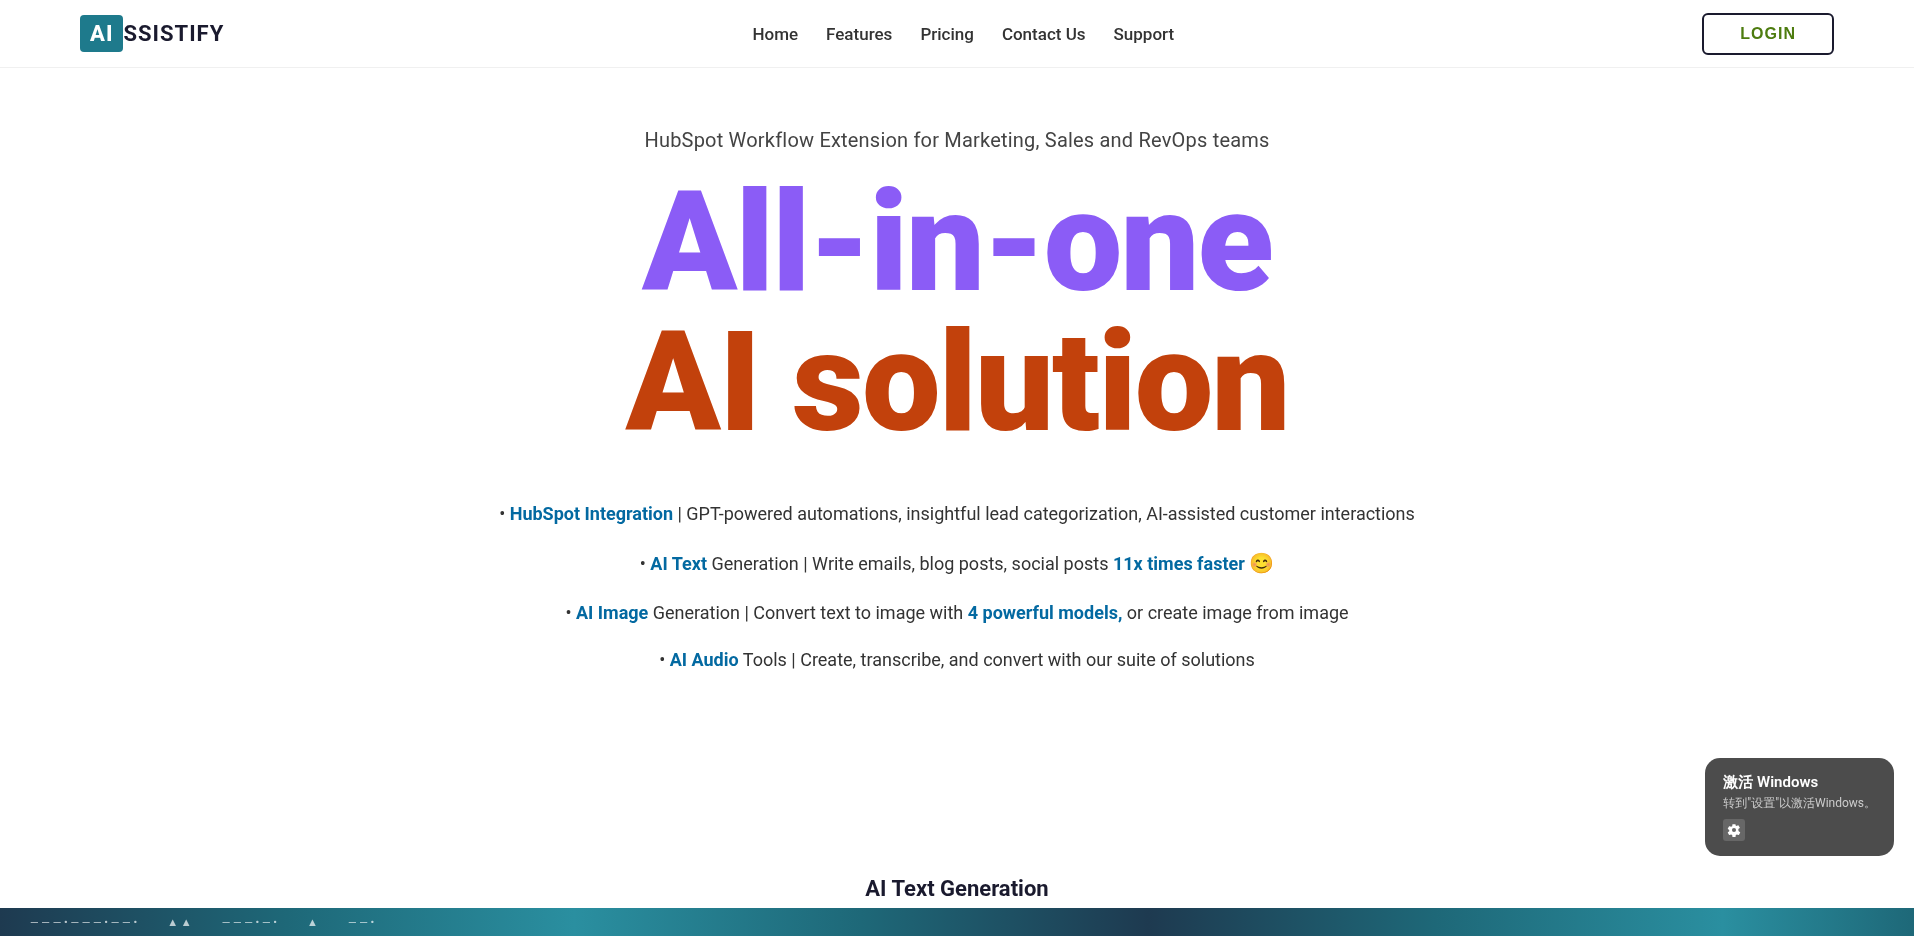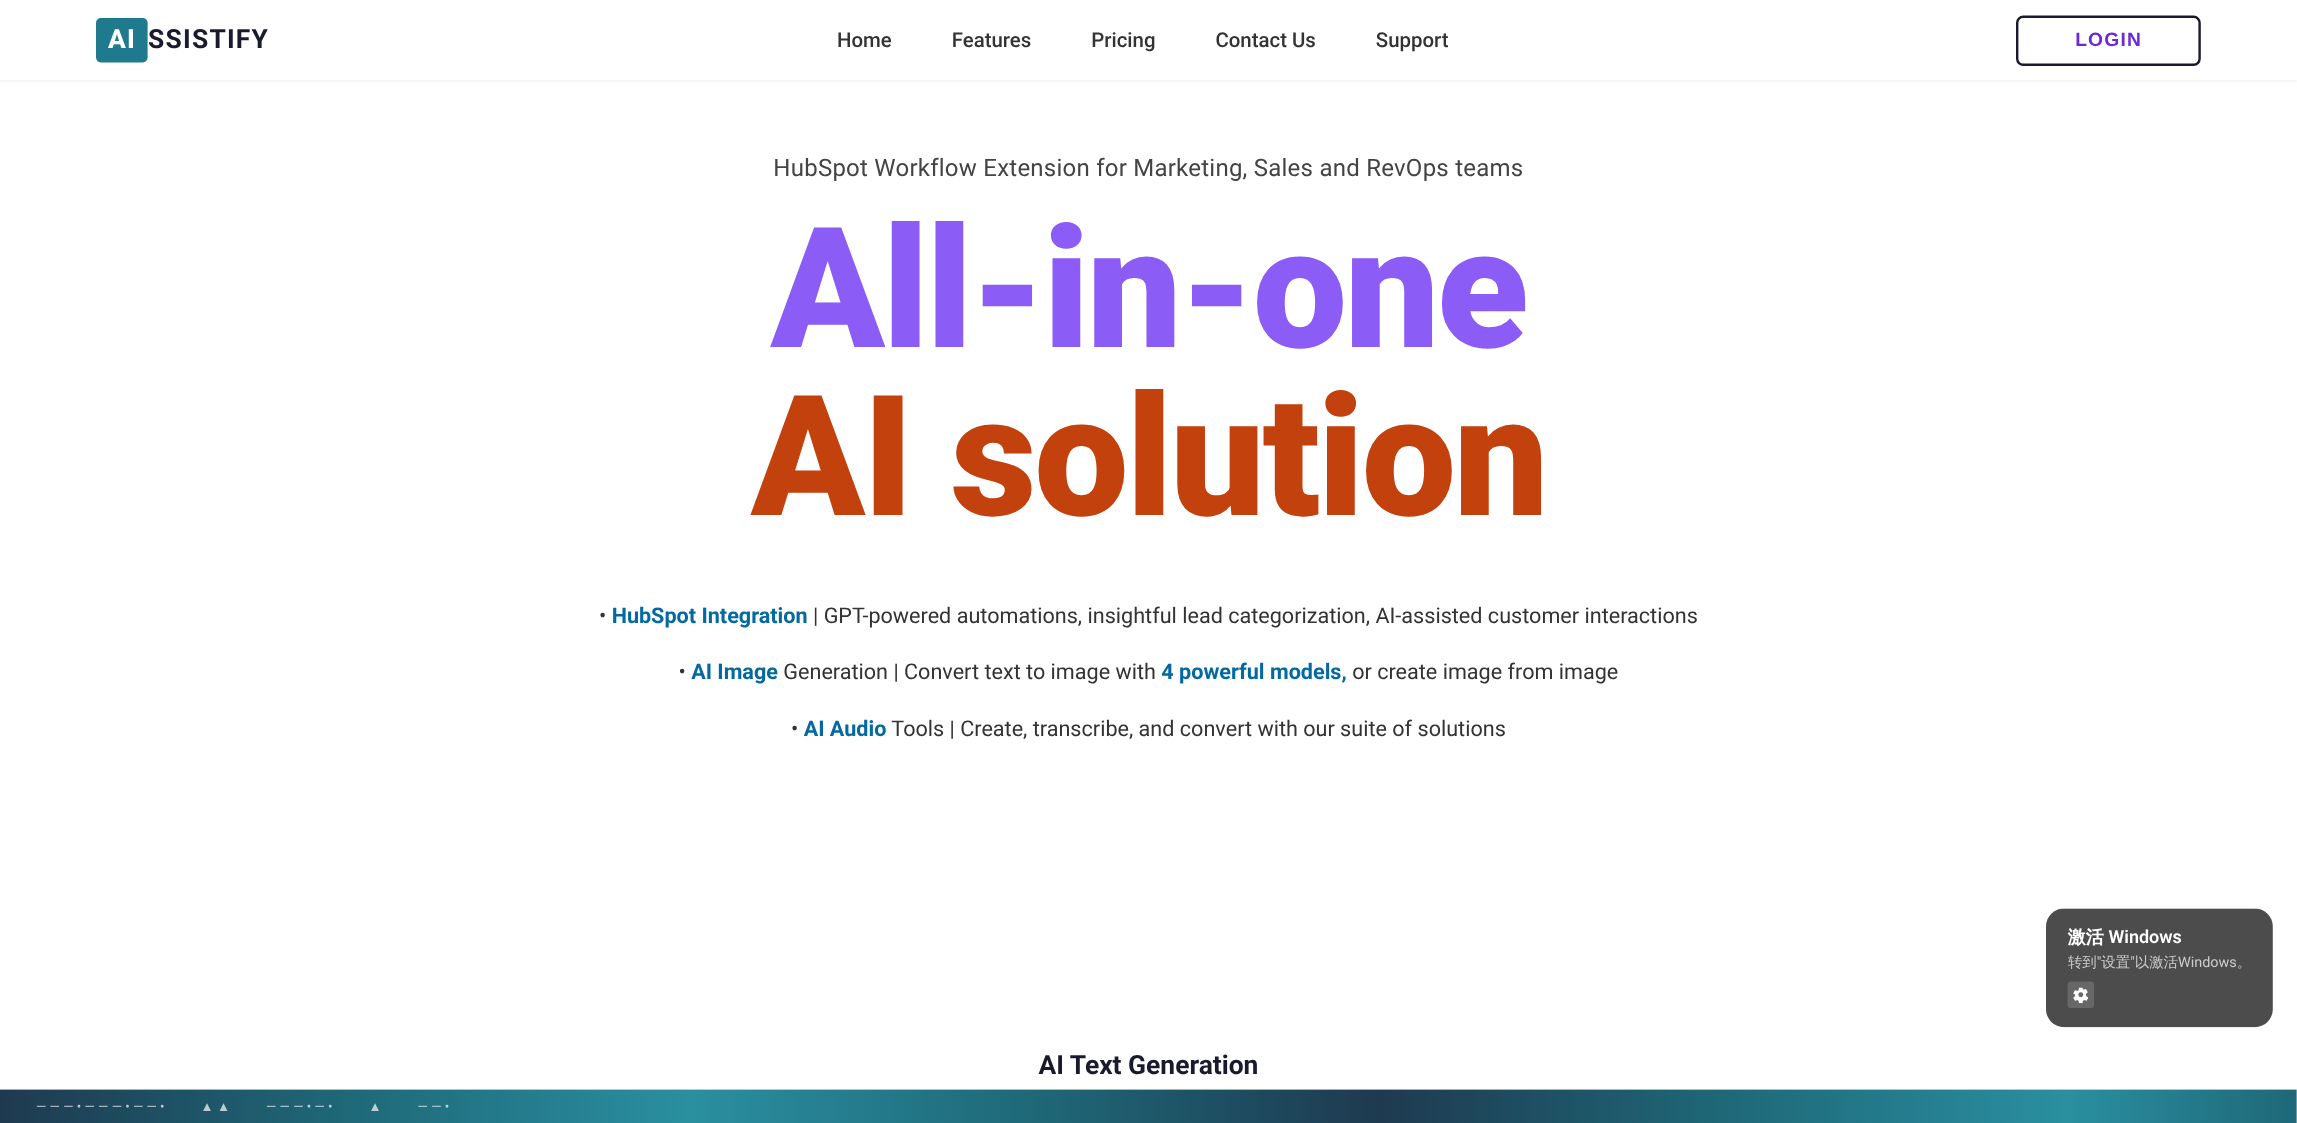--- a/index.html
+++ b/index.html
@@ -47,37 +47,37 @@
     .logo-text {
       font-size: 22px;
       font-weight: 700;
       color: #1a1a2e;
       letter-spacing: 1px;
     }
 
     .nav-links {
       display: flex;
       align-items: center;
-      gap: 50px;
+      gap: 28px;
       list-style: none;
     }
 
     .nav-links a {
       text-decoration: none;
       color: #333;
       font-size: 17px;
       font-weight: 500;
       cursor: pointer;
     }
 
     .login-btn {
       border: 2px solid #1a1a2e;
       background: transparent;
-      color: #6d28d9;
-      padding: 10px 47px;
+      color: #4d7c0f;
+      padding: 10px 36px;
       font-size: 16px;
       font-weight: 600;
       border-radius: 6px;
       cursor: pointer;
       letter-spacing: 1px;
     }
 
     
     .hero {
       text-align: center;
@@ -204,20 +204,27 @@
     </div>
 
     <div class="hero-features">
 
       <p>
         <span>• </span>
         <strong>HubSpot Integration</strong>
         <span> | GPT-powered automations, insightful lead categorization, AI-assisted customer interactions</span>
       </p>
 
+      <p>
+        <span>• </span>
+        <strong>AI Text</strong>
+        <span> Generation | Write emails, blog posts, social posts </span>
+        <strong>11x times faster</strong>
+        <span class="emoji"> 😊</span>
+      </p>
 
       <p>
         <span>• </span>
         <strong>AI Image</strong>
         <span> Generation | Convert text to image with </span>
         <strong>4 powerful models,</strong>
         <span> or create image from image</span>
       </p>
 
 

